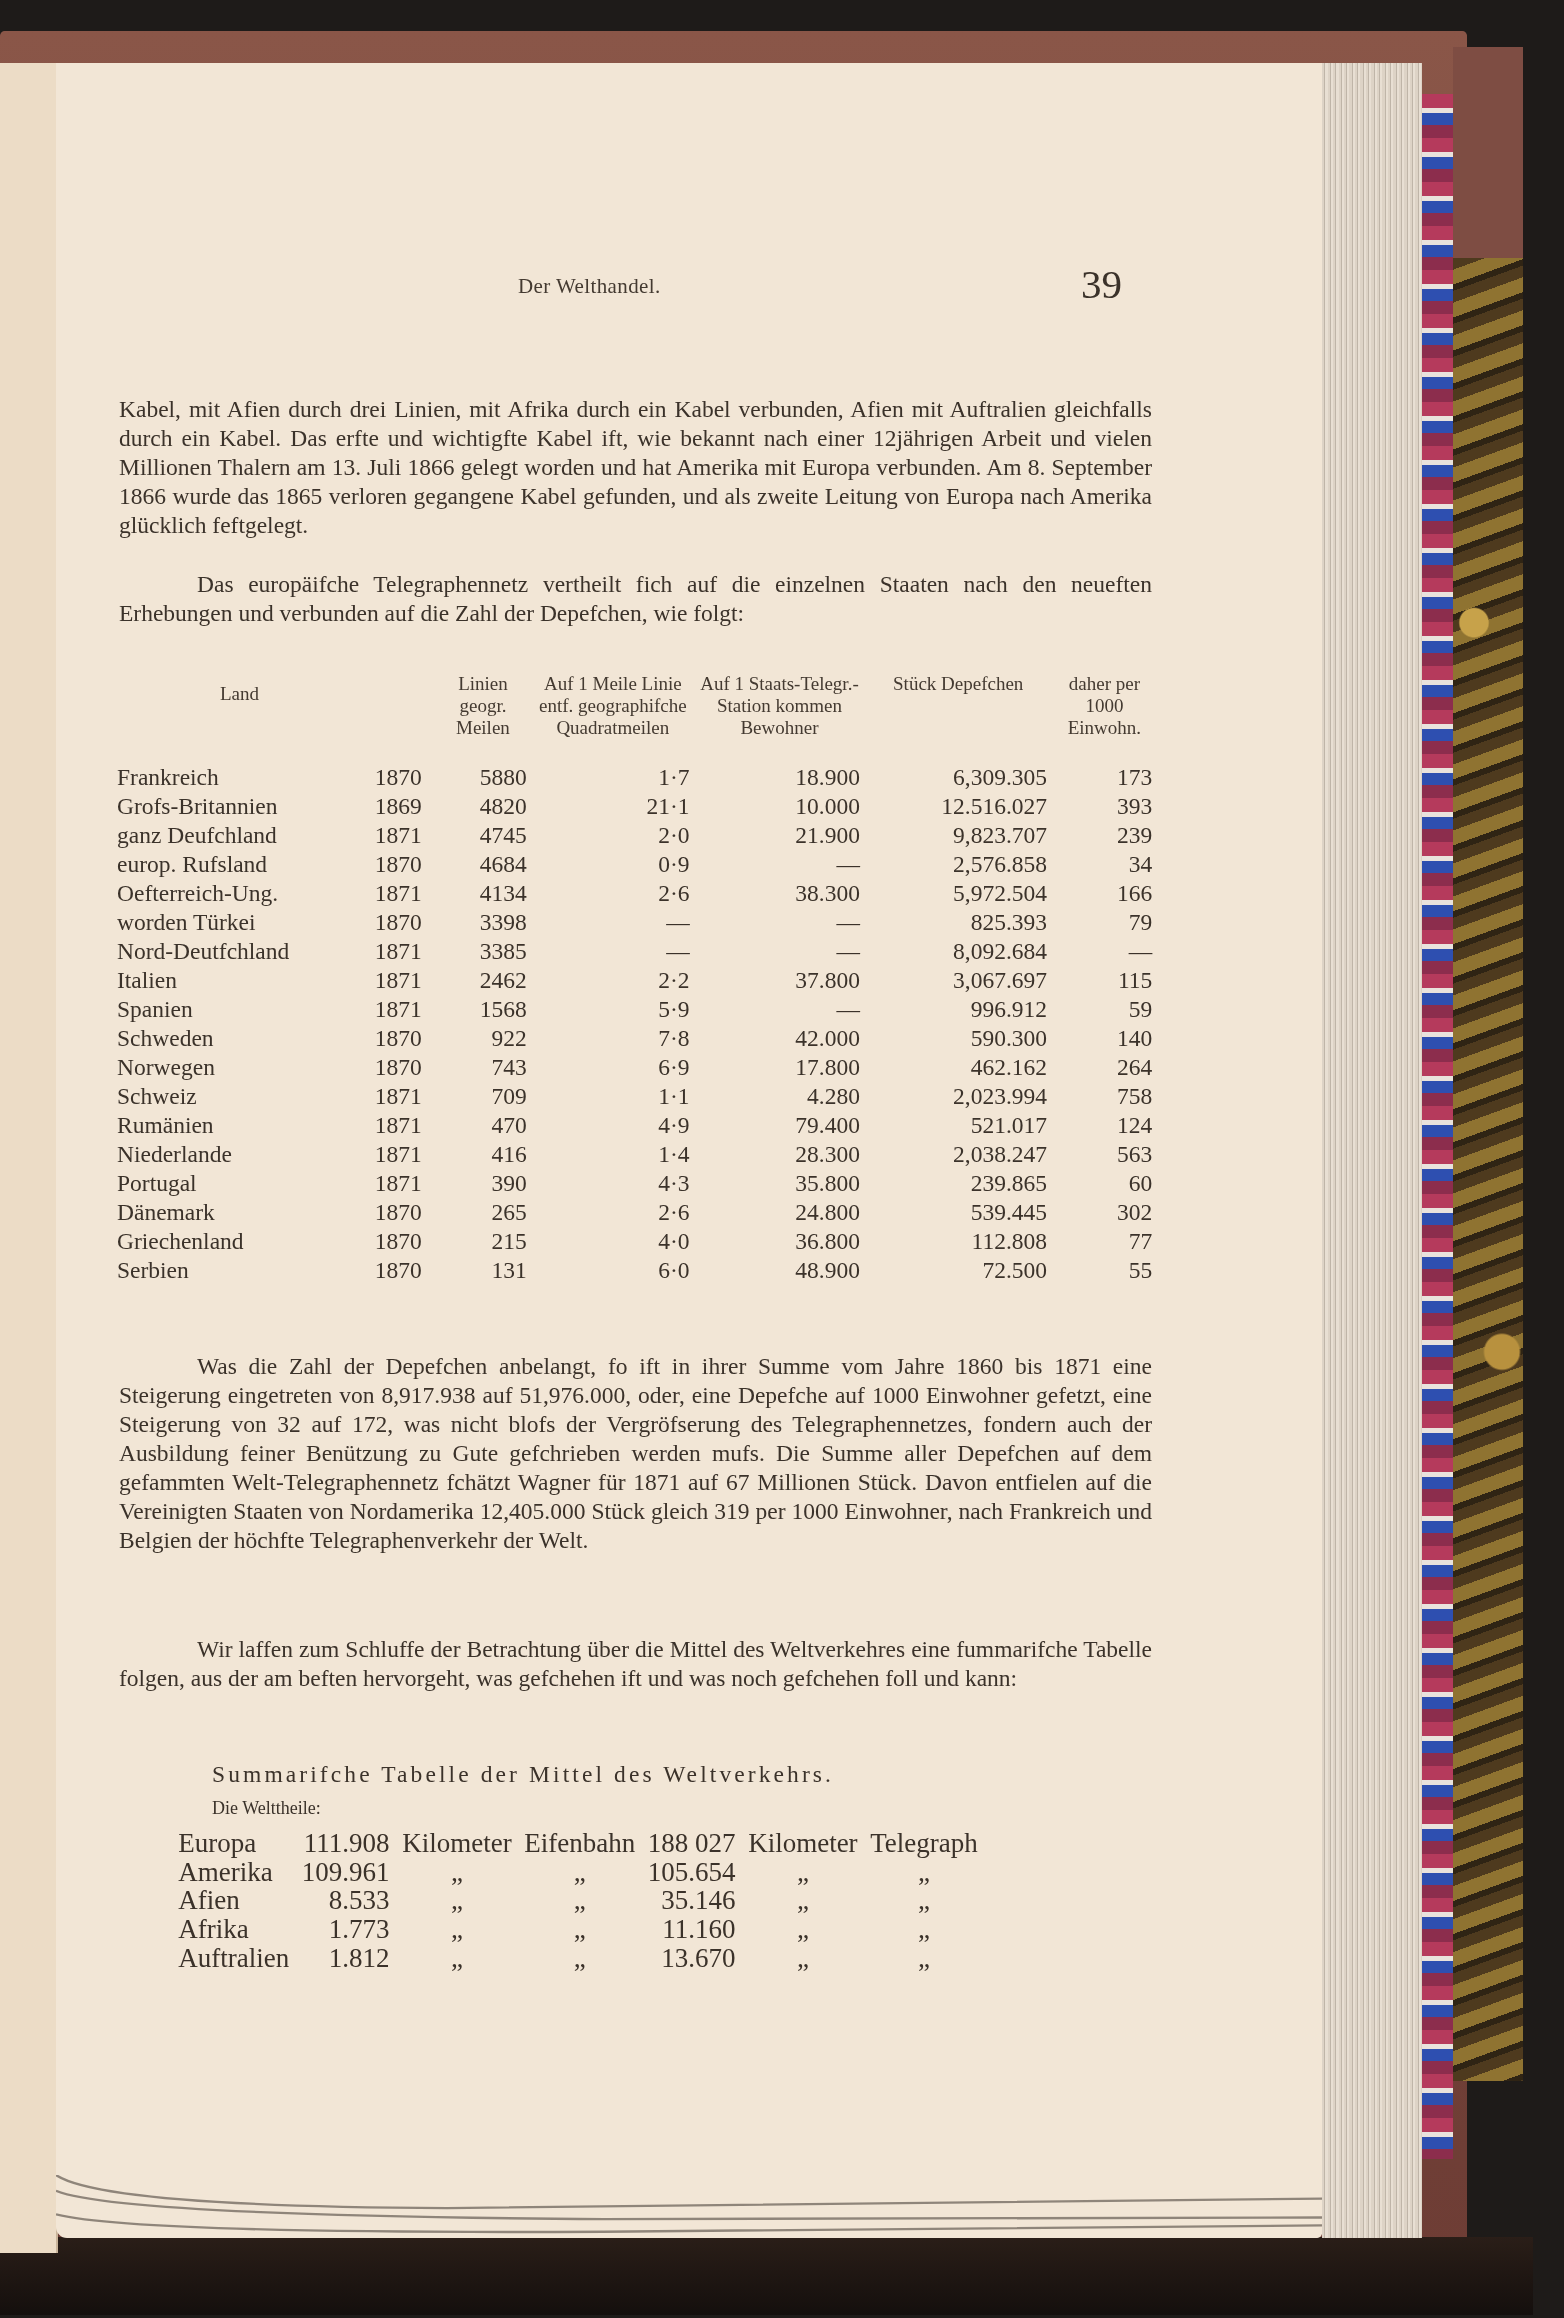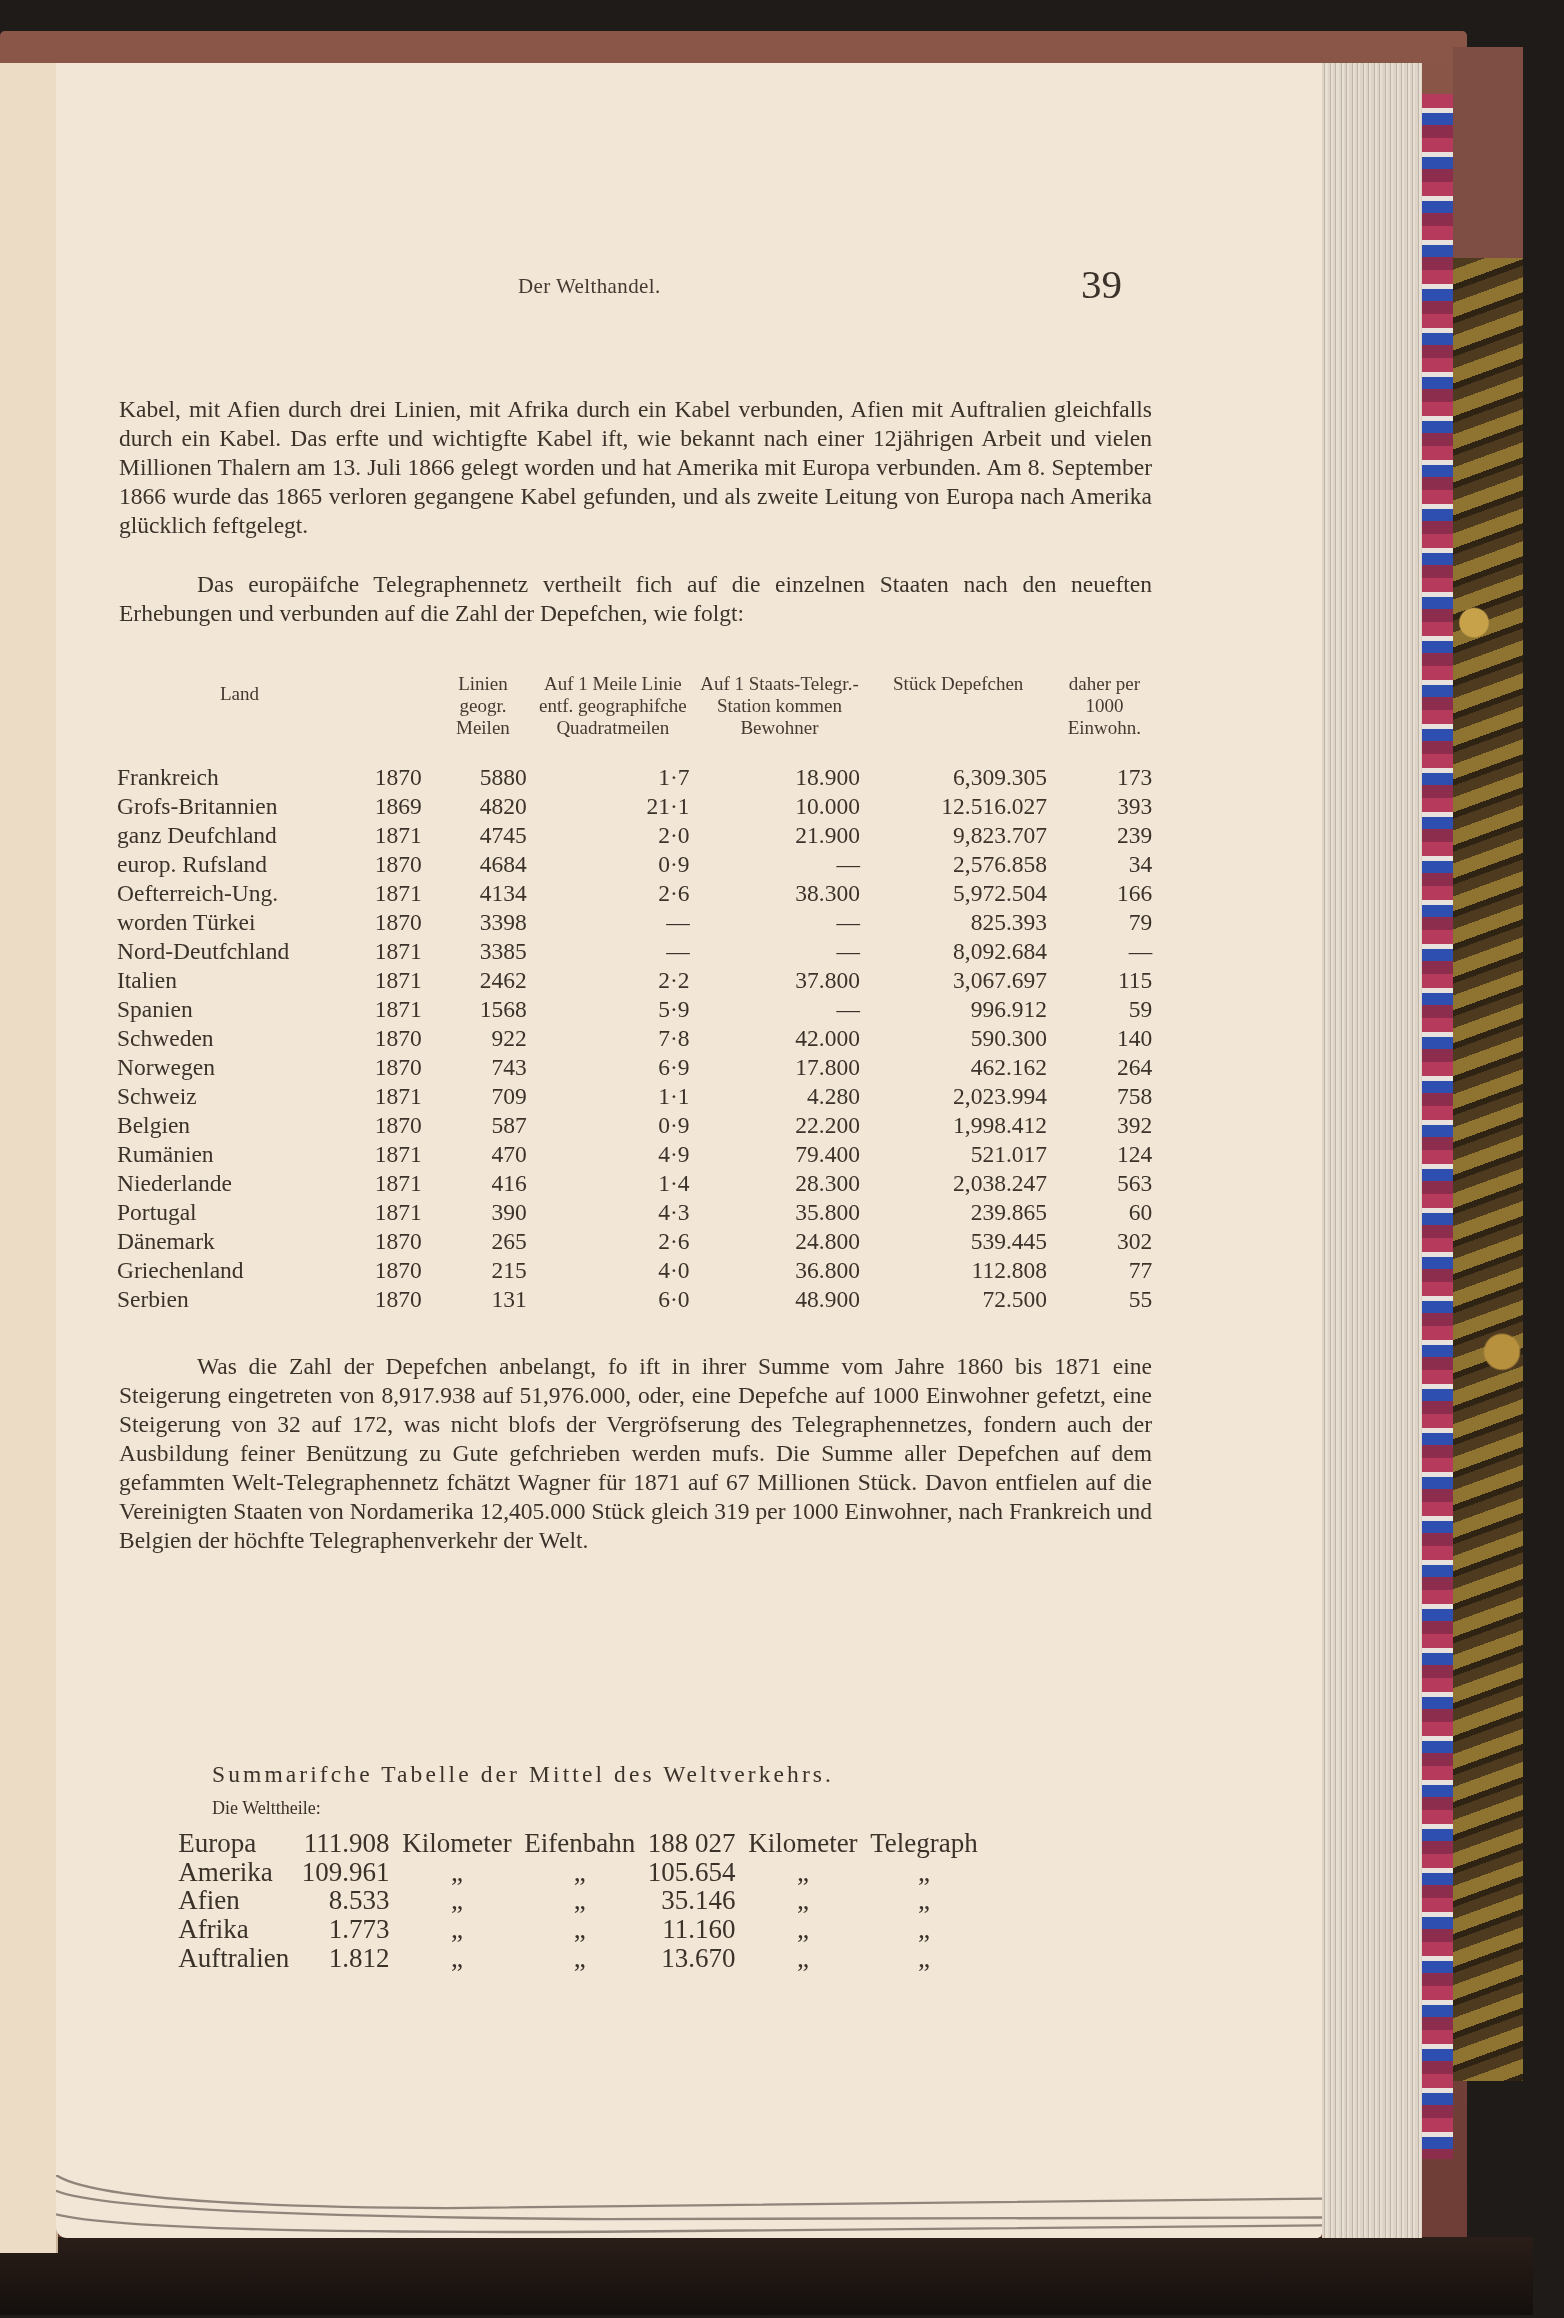--- a/index.html
+++ b/index.html
@@ -239,29 +239,20 @@
         <tr>
           <td class="country">Schweiz</td>
           <td class="ctr">1871</td>
           <td class="num">709</td>
           <td class="num">1·1</td>
           <td class="num">4.280</td>
           <td class="num">2,023.994</td>
           <td class="num">758</td>
         </tr>
         <tr>
-          <td class="country">Belgien</td>
-          <td class="ctr">1870</td>
-          <td class="num">587</td>
-          <td class="num">0·9</td>
-          <td class="num">22.200</td>
-          <td class="num">1,998.412</td>
-          <td class="num">392</td>
-        </tr>
-        <tr>
           <td class="country">Rumänien</td>
           <td class="ctr">1871</td>
           <td class="num">470</td>
           <td class="num">4·9</td>
           <td class="num">79.400</td>
           <td class="num">521.017</td>
           <td class="num">124</td>
         </tr>
         <tr>
           <td class="country">Niederlande</td>
@@ -306,20 +297,23 @@
           <td class="num">6·0</td>
           <td class="num">48.900</td>
           <td class="num">72.500</td>
           <td class="num">55</td>
         </tr>
       </tbody>
   </table>
 
   <div class="text" style="top:1289px;">
     <p class="indent">Was die Zahl der Depefchen anbelangt, fo ift in ihrer Summe vom Jahre 1860 bis 1871 eine Steigerung eingetreten von 8,917.938 auf 51,976.000, oder, eine Depefche auf 1000 Einwohner gefetzt, eine Steigerung von 32 auf 172, was nicht blofs der Vergröfserung des Telegraphennetzes, fondern auch der Ausbildung feiner Benützung zu Gute gefchrieben werden mufs. Die Summe aller Depefchen auf dem gefammten Welt-Telegraphennetz fchätzt Wagner für 1871 auf 67 Millionen Stück. Davon entfielen auf die Vereinigten Staaten von Nordamerika 12,405.000 Stück gleich 319 per 1000 Einwohner, nach Frankreich und Belgien der höchfte Telegraphenverkehr der Welt.</p>
+  </div>
+  <div class="text" style="top:1572px;">
+    <p class="indent">Wir laffen zum Schluffe der Betrachtung über die Mittel des Weltverkehres eine fummarifche Tabelle folgen, aus der am beften hervorgeht, was gefchehen ift und was noch gefchehen foll und kann:</p>
   </div>
 
   <div class="summary-title">Summarifche Tabelle der Mittel des Weltverkehrs.</div>
   <div class="summary-sub">Die Welttheile:</div>
   <table class="sum-table">
     <tbody id="sum-body">
         <tr>
           <td>Europa</td>
           <td class="num">111.908</td>
           <td class="ditto">Kilometer</td>

